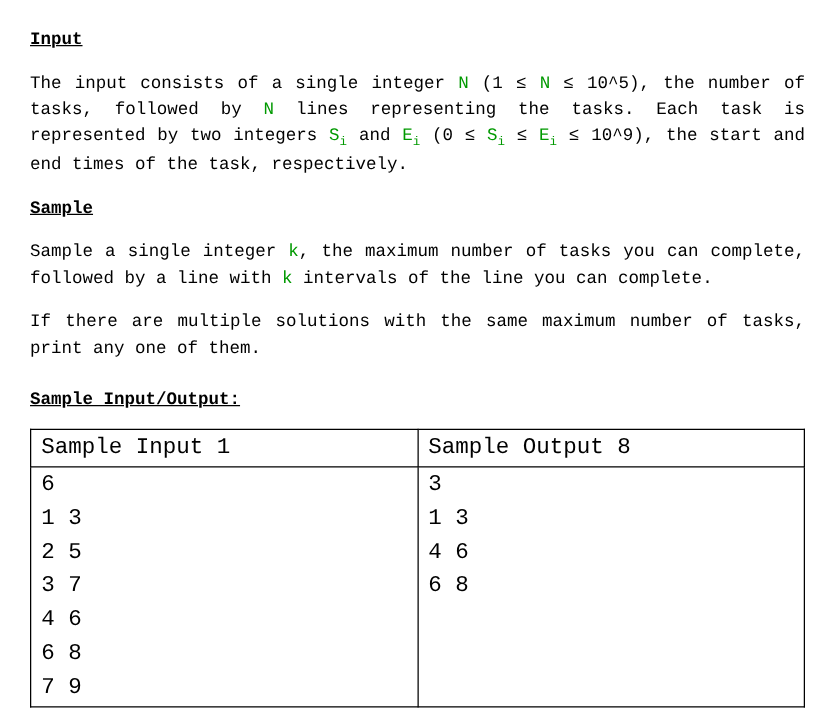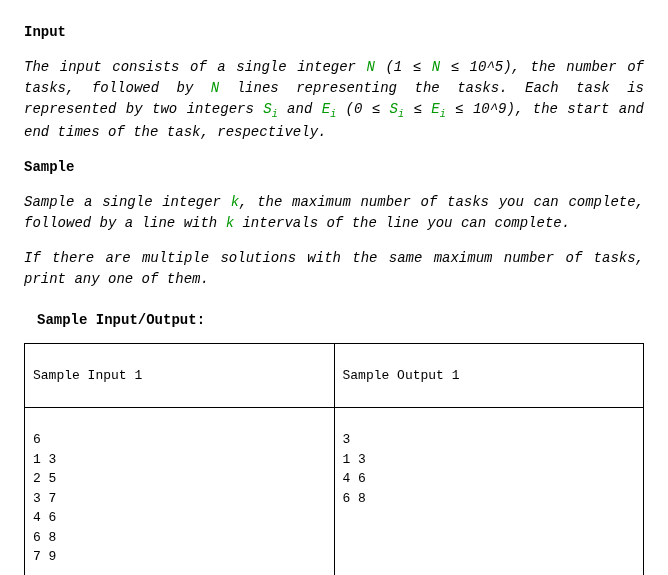--- a/index.html
+++ b/index.html
@@ -9,51 +9,52 @@
     color: #000;
     background: #fff;
     margin: 0;
     padding: 22px 24px;
     width: 668px;
     box-sizing: border-box;
   }
   .section-heading {
     font-weight: bold;
     margin: 0 0 14px 0;
+    text-decoration: underline;
   }
   .para {
     text-align: justify;
     margin: 0 0 14px 0;
-    font-style: italic;
   }
   .code-var {
     color: #009900;
   }
   .sub {
     font-size: 10px;
     vertical-align: sub;
     color: #009900;
   }
   .sample-heading {
     font-weight: bold;
-    margin: 20px 0 12px 13px;
+    margin: 20px 0 12px 0;
+    text-decoration: underline;
   }
   table.sample {
     border-collapse: collapse;
     width: 100%;
     table-layout: fixed;
   }
   table.sample th,
   table.sample td {
     border: 1px solid #000;
-    padding: 22px 8px;
+    padding: 1px 8px;
     text-align: left;
     vertical-align: top;
     font-family: "Courier New", Courier, monospace;
-    font-size: 13px;
+    font-size: 18px;
     font-weight: normal;
     white-space: pre;
   }
   table.sample th {
     font-weight: normal;
   }
 </style>
 </head>
 <body>
 
@@ -70,21 +71,21 @@
 </p>
 
 <p class="para">If there are multiple solutions with the same maximum number of tasks, print any one of them.</p>
 
 <div class="sample-heading">Sample Input/Output:</div>
 
 <table class="sample">
   <tbody>
       <tr>
     <th>Sample Input 1</th>
-    <th>Sample Output 1</th>
+    <th>Sample Output 8</th>
   </tr>
   <tr>
     <td>6
 1 3
 2 5
 3 7
 4 6
 6 8
 7 9</td>
     <td>3

